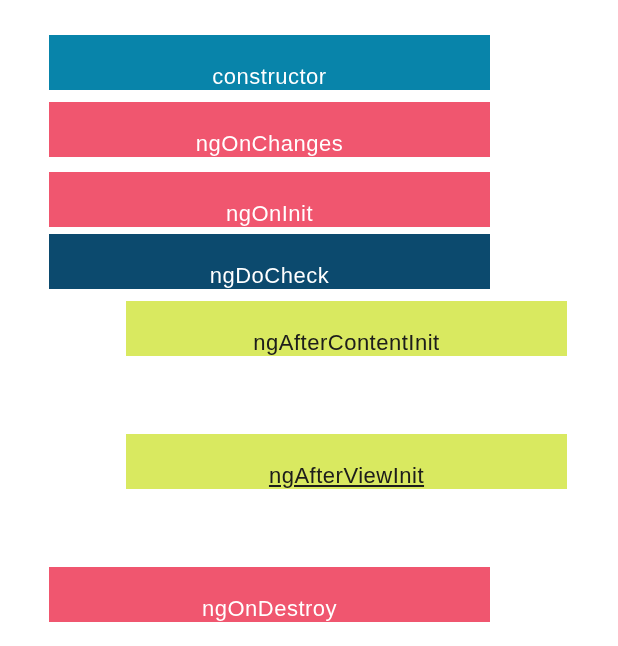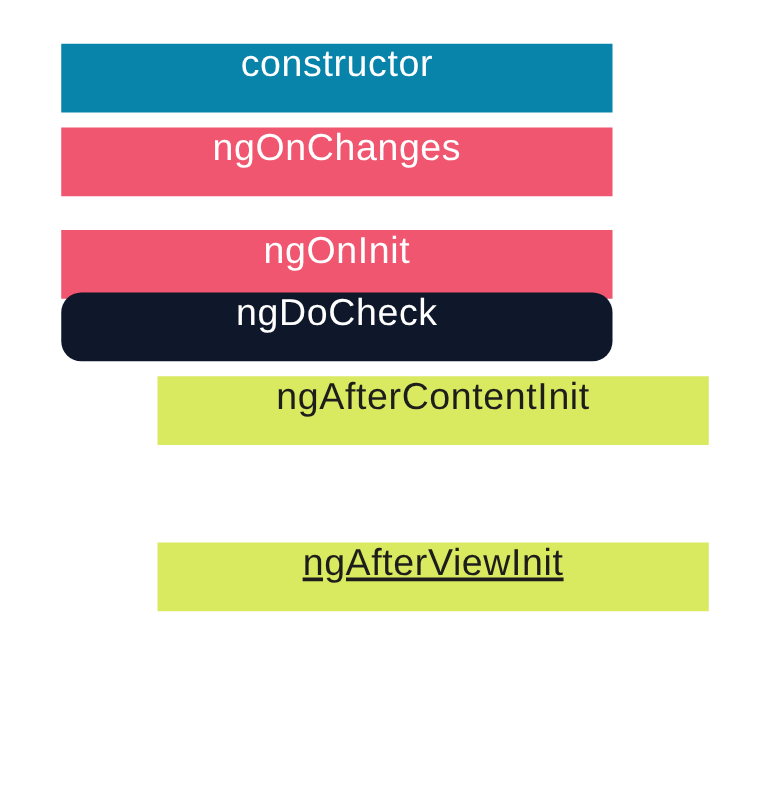--- a/index.html
+++ b/index.html
@@ -13,54 +13,57 @@
     height: 646px;
     background: #ffffff;
     overflow: hidden;
     font-family: "Liberation Sans", sans-serif;
   }
   .bar {
     position: absolute;
     width: 441px;
     height: 55px;
     display: flex;
-    align-items: flex-start;
+    align-items: flex-end;
     justify-content: center;
-    font-size: 30px;
+    font-size: 22px;
     font-weight: 300;
     letter-spacing: 0.5px;
     box-sizing: border-box;
   }
   .bar.normal { left: 49px; }
   .bar.indent { left: 126px; }
   .r1 { top: 35px; }
   .r2 { top: 102px; }
-  .r3 { top: 184px; }
+  .r3 { top: 172px; }
   .r4 { top: 234px; }
   .r5 { top: 301px; }
   .r6 { top: 367px; }
   .r7 { top: 434px; text-decoration: underline; }
   .r8 { top: 500px; }
   .r9 { top: 567px; }
 </style>
 </head>
 <body>
 
 <div class="canvas">
   <div class="bar normal r1" style="background: rgb(8, 132, 170); color: rgb(255, 255, 255);">
     <span>constructor</span>
   </div>
   <div class="bar normal r2" style="background: rgb(240, 86, 111); color: rgb(255, 255, 255);">
     <span>ngOnChanges</span>
   </div>
   <div class="bar normal r3" style="background: rgb(240, 86, 111); color: rgb(255, 255, 255);">
     <span>ngOnInit</span>
   </div>
-  <div class="bar normal r4" style="background: #0f172a; color: rgb(255, 255, 255); border-radius: 16px;">
+  <div class="bar normal r4" style="background: #0c4a6e; color: rgb(255, 255, 255);">
     <span>ngDoCheck</span>
   </div>
   <div class="bar indent r5" style="background: rgb(217, 233, 96); color: rgb(29, 29, 27);">
     <span>ngAfterContentInit</span>
   </div>
   <div class="bar indent r7" style="background: rgb(217, 233, 96); color: rgb(29, 29, 27);">
     <span>ngAfterViewInit</span>
   </div>
+  <div class="bar normal r9" style="background: rgb(240, 86, 111); color: rgb(255, 255, 255);">
+    <span>ngOnDestroy</span>
+  </div>
 </div>
 
 </body></html>

